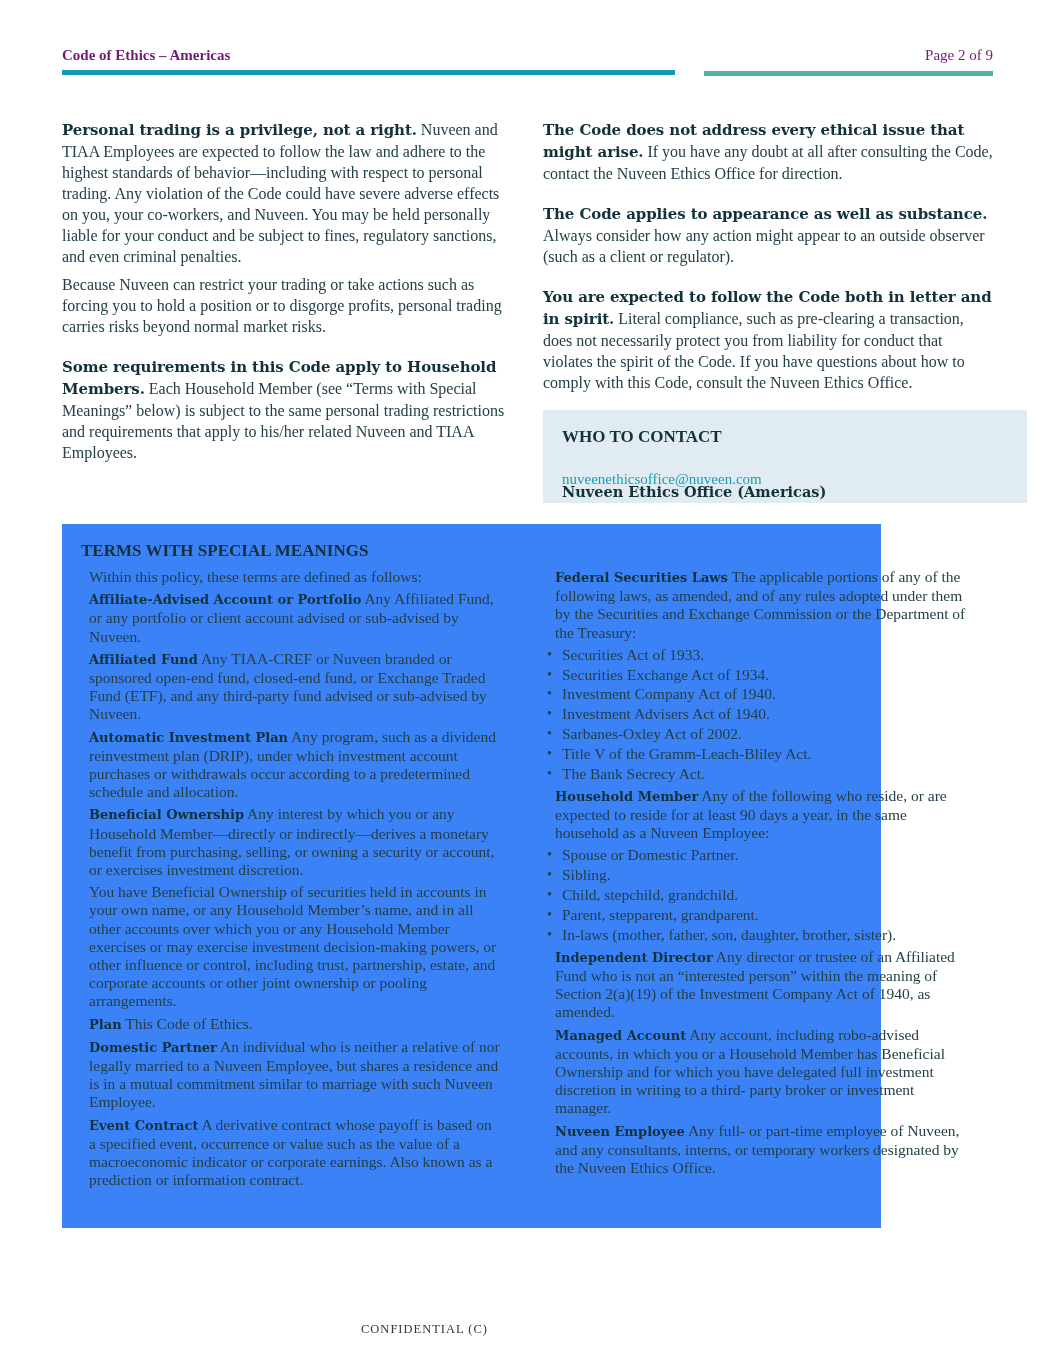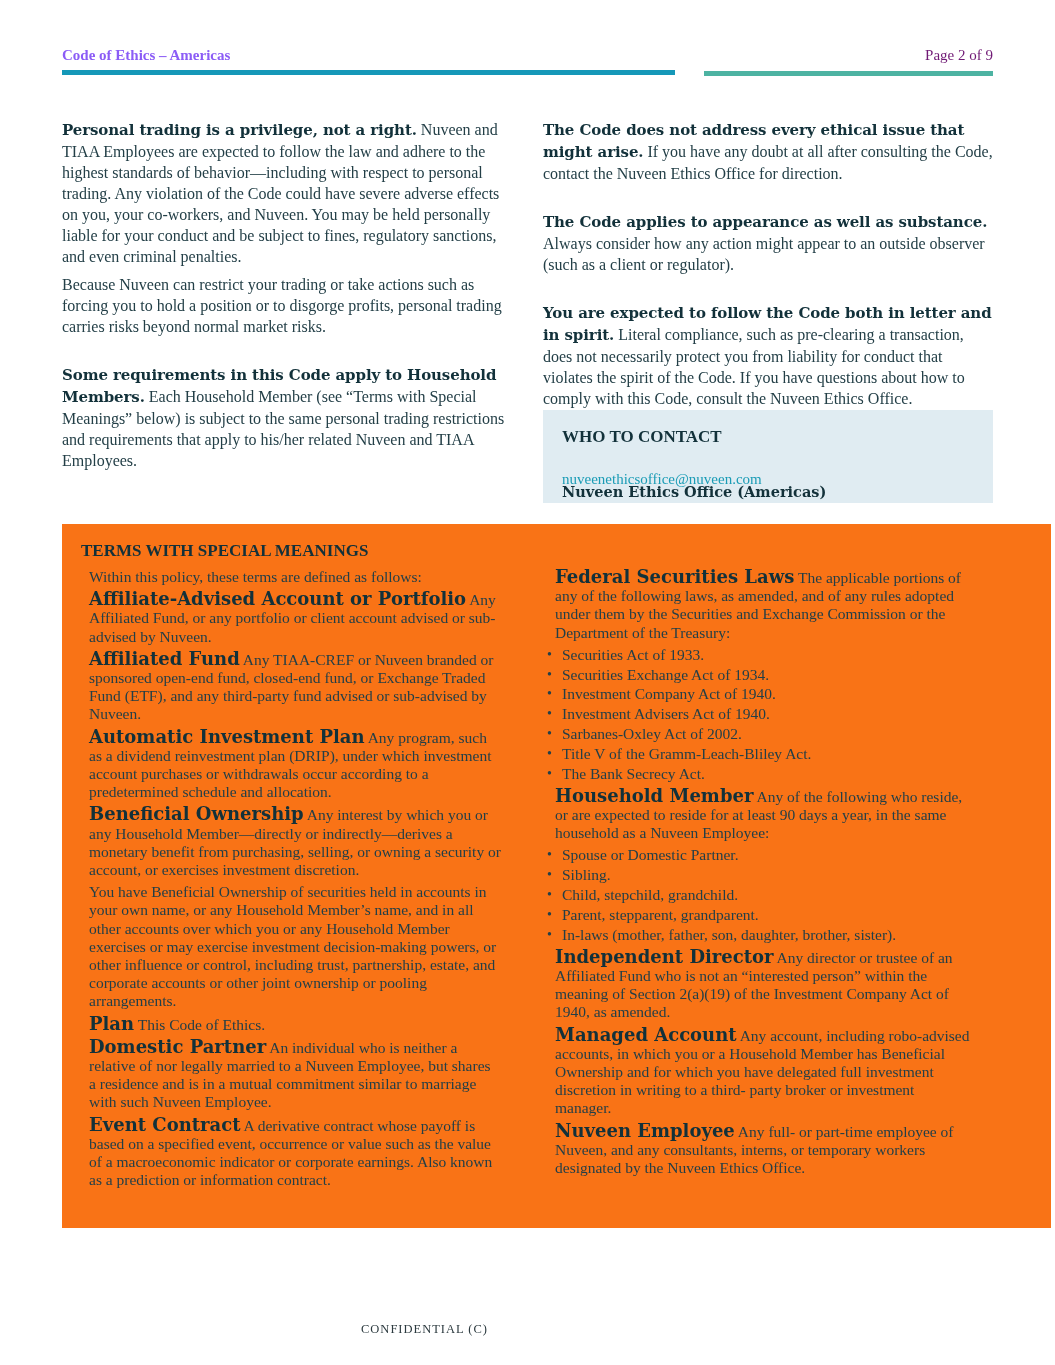--- a/index.html
+++ b/index.html
@@ -4,69 +4,69 @@
 <style>
   html, body { margin: 0; padding: 0; background: #ffffff; }
   body {
     width: 1055px; height: 1365px; position: relative; overflow: hidden;
     font-family: "DejaVu Serif", "Liberation Serif", serif;
     color: #1d3b44;
   }
   .header-title {
     position: absolute; left: 62px; top: 47px;
     font-family: "Liberation Serif", serif; font-weight: bold; font-size: 15px;
-    color: #8b5cf6;
+    color: #701a75;
     text-align: right;
   }
   .header-page {
     position: absolute; right: 62px; top: 47px;
     font-family: "Liberation Serif", serif; font-size: 15px; color: #701a75;
   }
   .bar-left { position: absolute; left: 62px; top: 70px; width: 613px; height: 5px; background: #1598b8; }
   .bar-right { position: absolute; left: 704px; top: 71px; width: 289px; height: 5px; background: #4db3a2; }
 
   .col { position: absolute; font-family: "Liberation Serif", serif; font-size: 16px; line-height: 21px; color: #233f47; }
   .col p { margin: 0 0 7px 0; }
-  .col p.gap { margin-top: 27px; }
+  .col p.gap { margin-top: 19px; }
   .col b { color: #12313a; font-family: "DejaVu Serif", serif; font-size: 15px; letter-spacing: -0.1px; }
 
   .col-left { left: 62px; top: 119px; width: 450px; }
   .col-right { left: 543px; top: 119px; width: 450px; }
 
   .contact-box {
-    position: absolute; left: 543px; top: 410px; width: 450px; height: 93px;
+    position: absolute; left: 543px; top: 410px; width: 484px; height: 93px;
     background: #e0ecf2;
   }
   .contact-title {
     position: absolute; left: 19px; top: 17px;
     font-family: "Liberation Serif", serif; font-weight: bold; font-size: 17px; color: #12313a;
   }
   .contact-name {
     position: absolute; left: 19px; top: 44px;
     font-family: "DejaVu Serif", serif; font-weight: bold; font-size: 14.5px; color: #12313a; margin-top: 29px;
   }
   .contact-email {
     position: absolute; left: 19px; top: 61px;
     font-family: "Liberation Serif", serif; font-size: 15px; color: #1a9cb6; text-decoration: none;
   }
 
   .terms-box {
-    position: absolute; left: 62px; top: 524px; width: 989px; height: 704px;
-    background: #f97316;
+    position: absolute; left: 62px; top: 524px; width: 819px; height: 704px;
+    background: #3b82f6;
   }
   .terms-title {
     position: absolute; left: 19px; top: 17px;
     font-family: "Liberation Serif", serif; font-weight: bold; font-size: 17px; color: #12313a;
   }
   .terms-col {
     position: absolute; font-family: "Liberation Serif", serif; font-size: 15.5px;
     line-height: 18.2px; color: #233f47;
   }
   .terms-col p { margin: 0 0 4px 8px; }
-  .terms-col b { font-family: "DejaVu Serif", serif; font-size: 18px; color: #12313a; }
+  .terms-col b { font-family: "DejaVu Serif", serif; font-size: 13px; color: #12313a; }
   .terms-left { left: 19px; top: 44px; width: 420px; }
   .terms-right { left: 485px; top: 44px; width: 425px; }
   .terms-col ul { list-style: none; margin: 0 0 4px 0; padding: 0; }
   .terms-col li { position: relative; padding-left: 15px; margin-bottom: 1.6px; }
   .terms-col li::before { content: "•"; position: absolute; left: 0; top: 0; font-size: 14px; }
 
   .footer {
     position: absolute; left: 0; width: 849px; top: 1322px; text-align: center;
     font-family: "Liberation Serif", serif; font-size: 12.5px; letter-spacing: 1px; color: #2c3a3f;
   }

